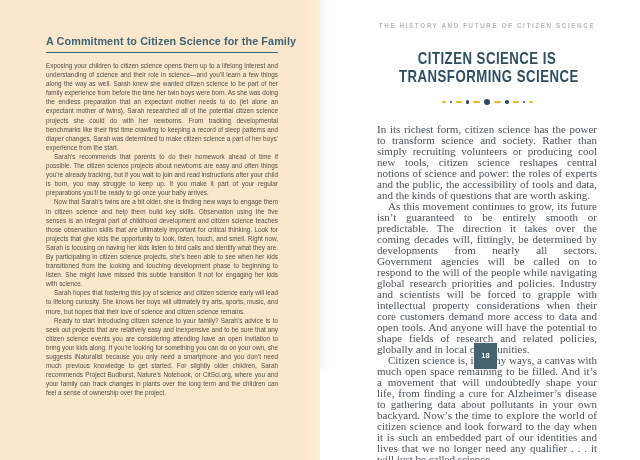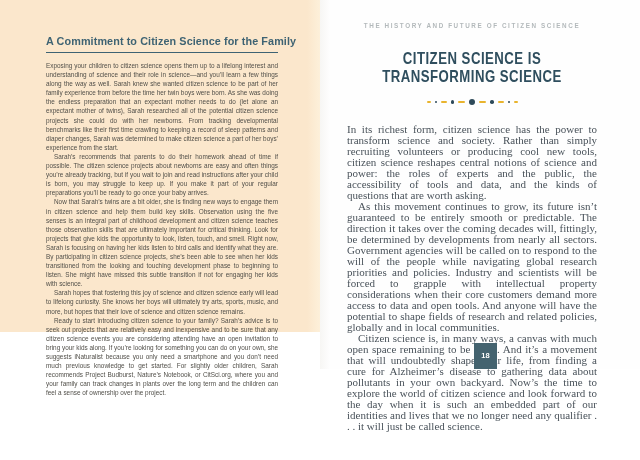--- a/index.html
+++ b/index.html
@@ -15,21 +15,21 @@
     --ornament-yellow:#e9b42e;
     --ornament-navy:#2e4a5a;
   }
   *{margin:0;padding:0;box-sizing:border-box;}
   html,body{width:640px;height:460px;overflow:hidden;}
   body{font-family:"Liberation Sans",sans-serif;}
   .spread{width:640px;height:460px;display:flex;}
 
   
   .page-left{
-    width:320px;height:332px;
+    width:320px;height:460px;
     background:linear-gradient(to right,var(--left-page-bg) 0 96%,#fdf0da 100%);
     padding:35px 42px 0 46px;
   }
   .left-heading{
     font-size:10.8px;
     font-weight:700;
     color:var(--heading-teal);
     letter-spacing:0.1px;
     padding-bottom:5px;
     border-bottom:1px solid var(--heading-teal);
@@ -43,21 +43,21 @@
     text-align:justify;
     text-indent:8px;
   }
   .left-body p.noindent{text-indent:0;}
 
   
   .page-right{
     position:relative;
     width:320px;height:369px;
     background:linear-gradient(to right,#f7f6f4 0,var(--right-page-bg) 10px);
-    padding:22px 43px 0 27px;
+    padding:22px 43px 0 57px;
   }
   .running-head{
     font-size:6.3px;
     font-weight:700;
     letter-spacing:1.6px;
     color:var(--running-head-gray);
     text-align:center;
     white-space:nowrap;
   }
   .chapter-title{

